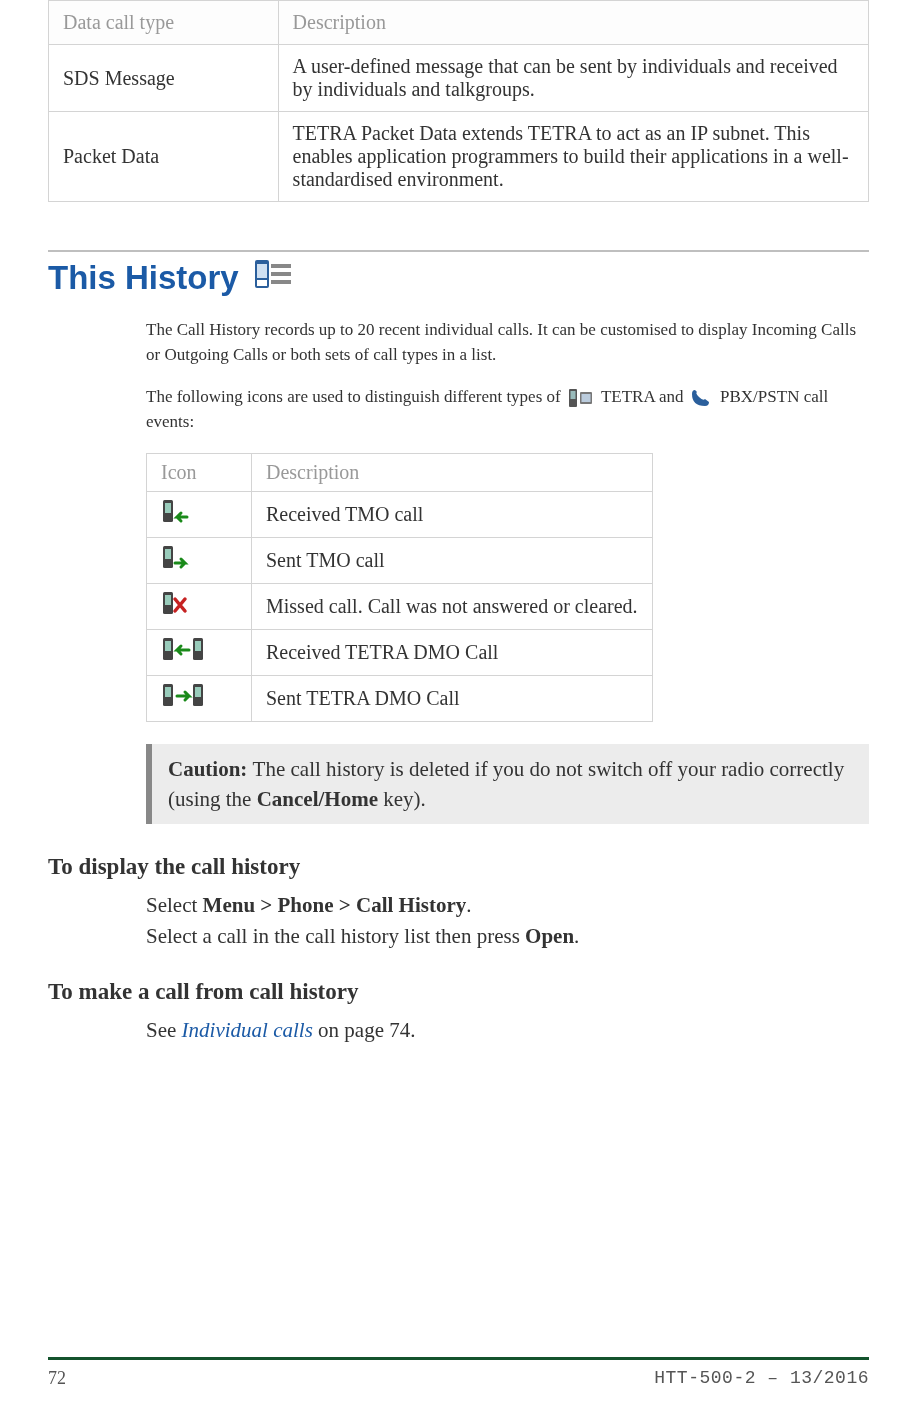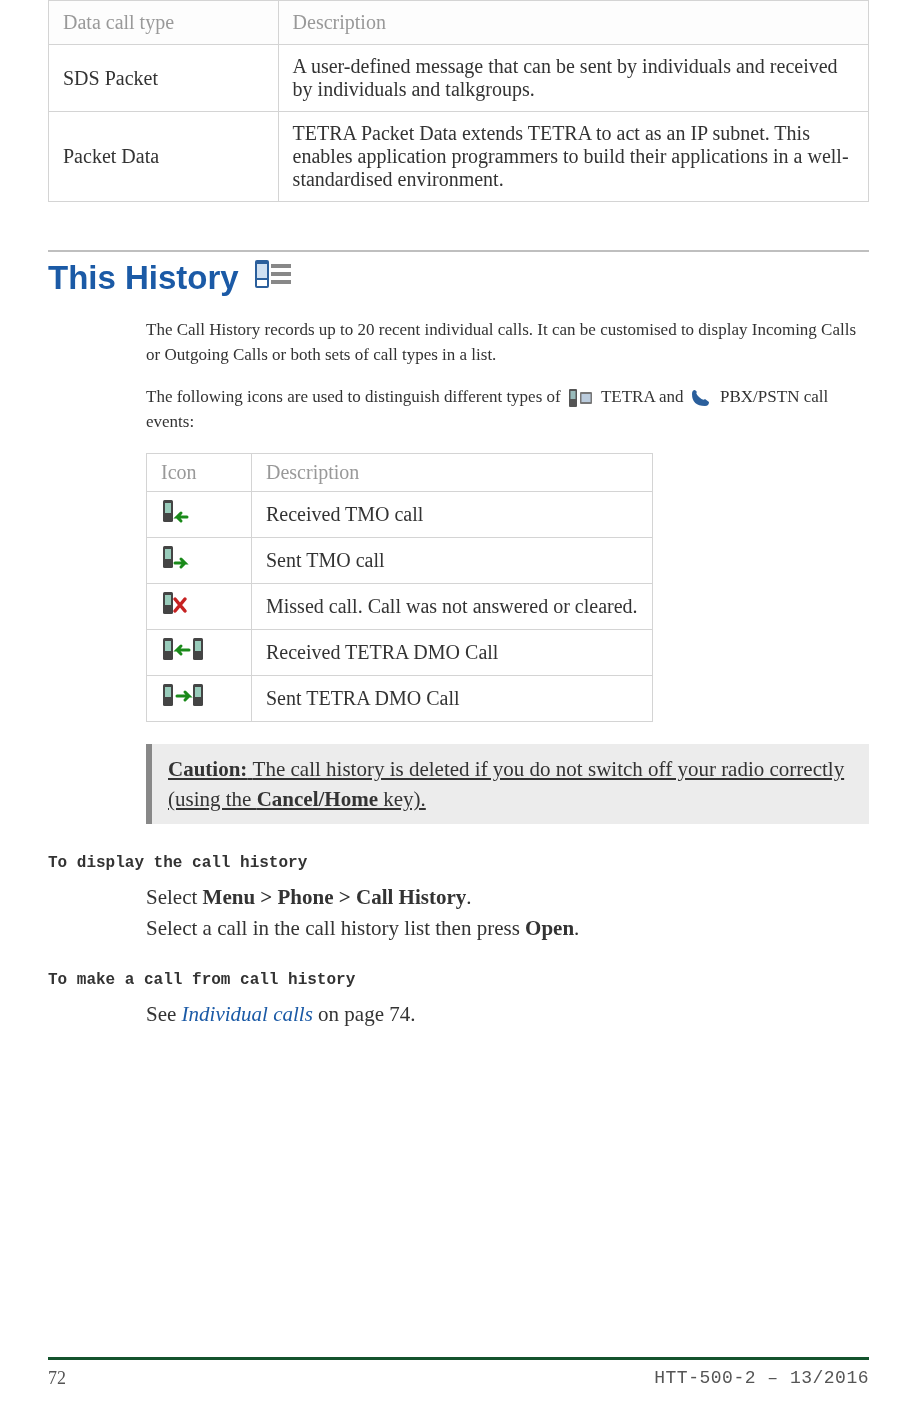--- a/index.html
+++ b/index.html
@@ -104,26 +104,25 @@
       height: 26px;
       display: inline-block;
     }
     .caution-box {
       background: #ececec;
       border-left: 6px solid #888;
       padding: 10px 16px;
       font-size: 21px;
       line-height: 1.45;
       margin-bottom: 30px;
-      text-decoration: underline;
     }
     .caution-box .label { font-weight: bold; }
     h2.sub-heading {
-      font-family: Liberation Mono, monospace;
-      font-size: 16px;
+      font-family: Liberation Serif, serif;
+      font-size: 23px;
       font-weight: bold;
       color: #333;
       margin-top: 28px;
       margin-bottom: 10px;
     }
     .step-text {
       font-size: 21px;
       line-height: 1.45;
     }
     .bold { font-weight: bold; }
@@ -155,21 +154,21 @@
 
   <table class="table1">
     <thead>
       <tr>
         <th>Data call type</th>
         <th>Description</th>
       </tr>
     </thead>
     <tbody>
       <tr>
-        <td>SDS Packet</td>
+        <td>SDS Message</td>
         <td>A user-defined message that can be sent by individuals and received by individuals and talkgroups.</td>
       </tr>
       <tr>
         <td>Packet Data</td>
         <td>TETRA Packet Data extends TETRA to act as an IP subnet. This enables application programmers to build their applications in a well-standardised environment.</td>
       </tr>
     </tbody>
   </table>
 
   <hr class="section-rule">

